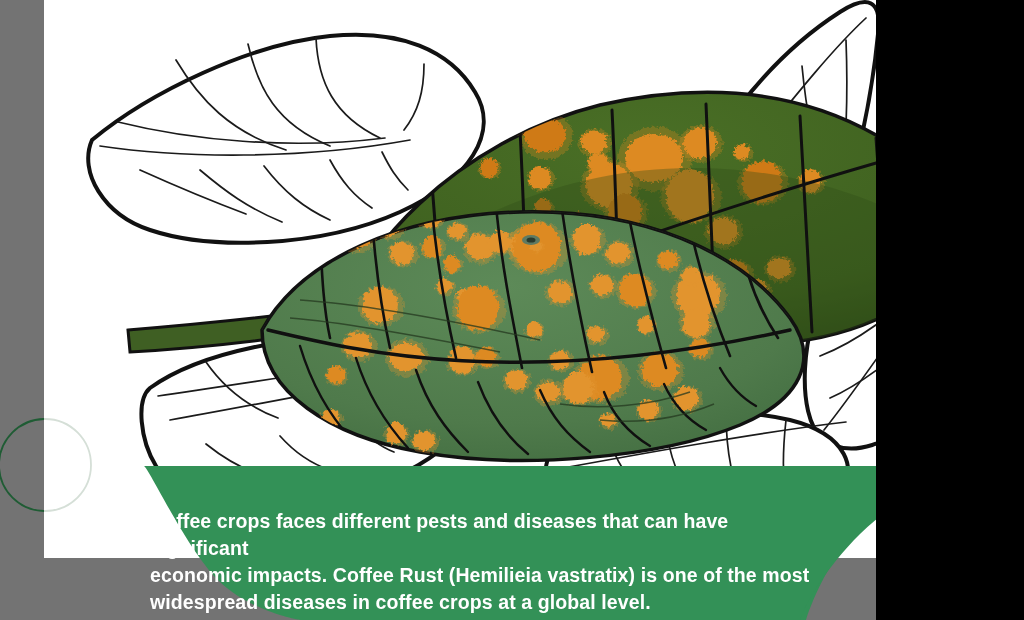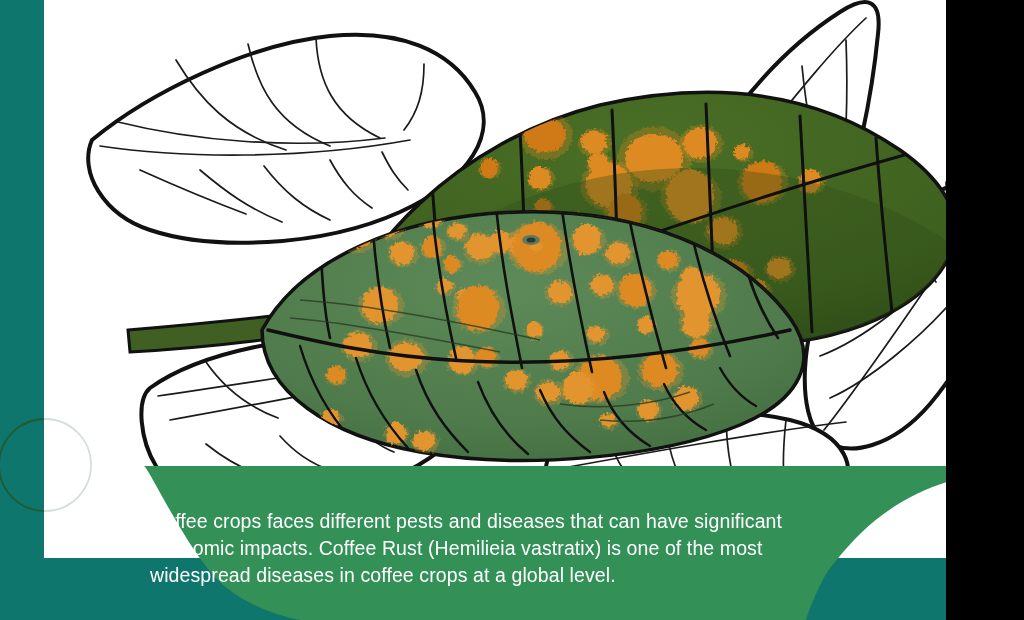--- a/index.html
+++ b/index.html
@@ -8,24 +8,25 @@
     background: #000000;
   }
   body {
     width: 1024px;
     height: 620px;
     overflow: hidden;
     font-family: "Liberation Sans", sans-serif;
   }
   #stage {
     position: relative;
-    width: 946px;
+    width: 876px;
     height: 620px;
-    background: #0f766e;
+    background: #737373;
     overflow: hidden;
+    font-weight: bold;
   }
   .layer {
     position: absolute;
     left: 0;
     top: 0;
     width: 1024px;
     height: 620px;
   }
   #caption-text {
     position: absolute;

